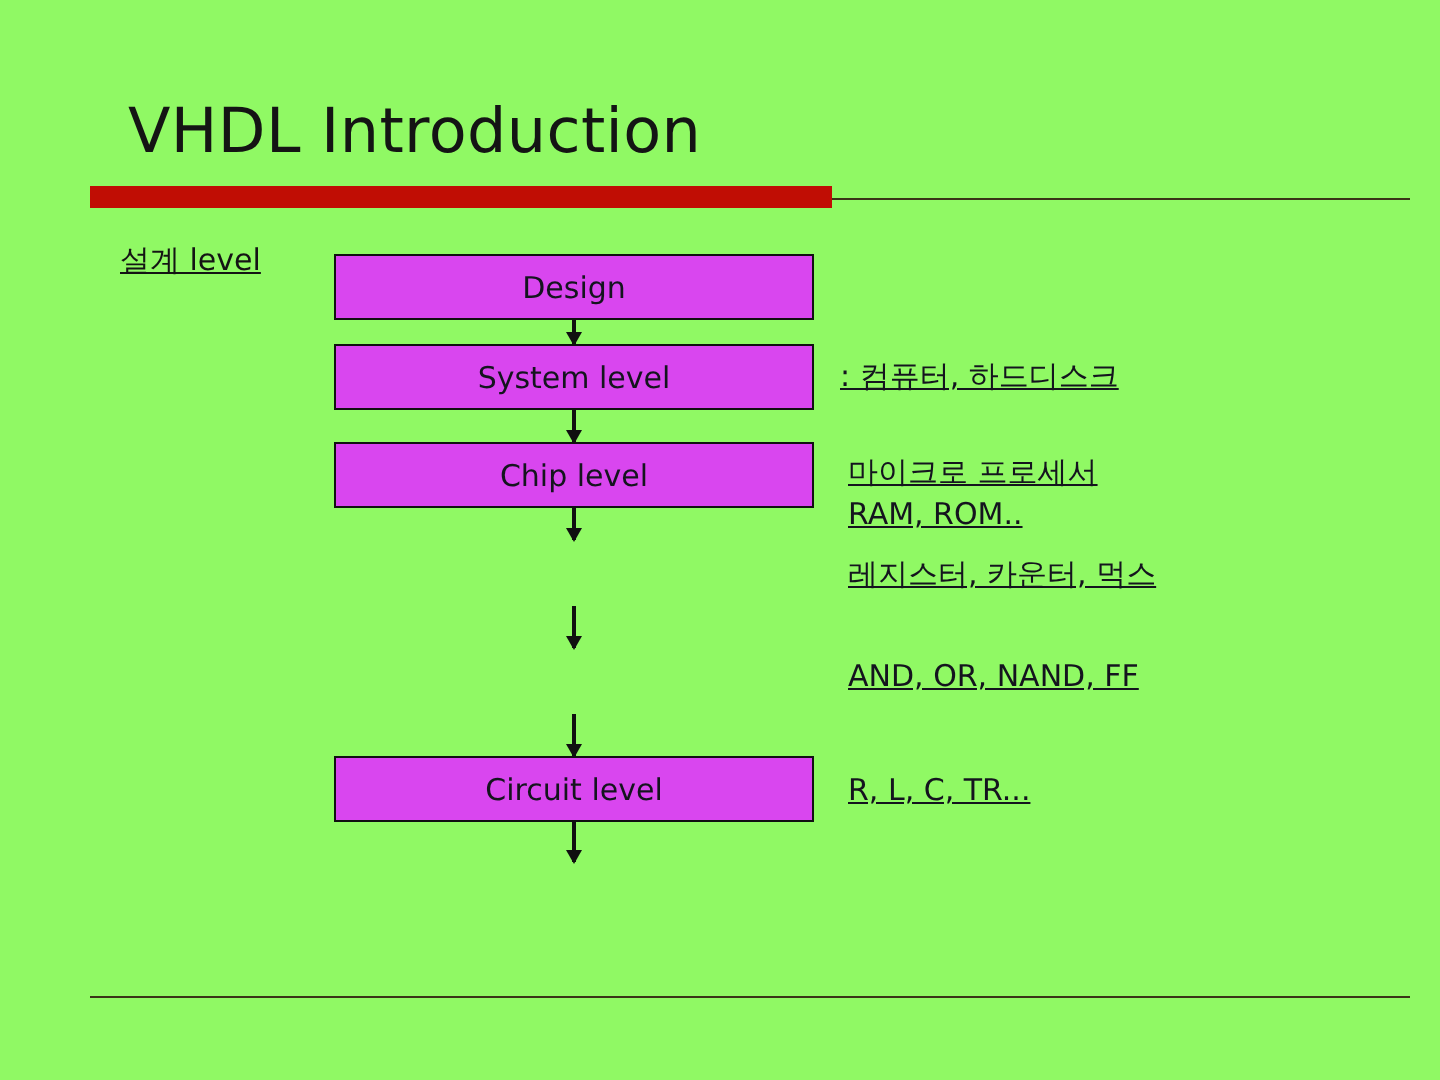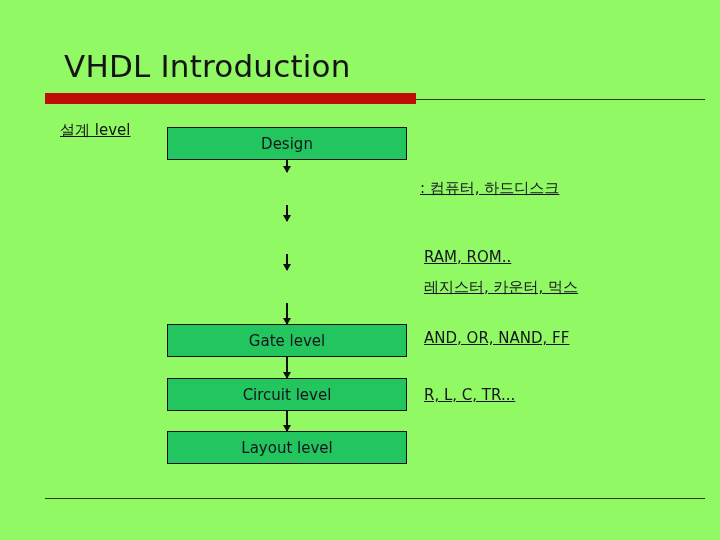--- a/index.html
+++ b/index.html
@@ -67,21 +67,21 @@
     white-space: nowrap;
     text-decoration: underline;
   }
 
   
   .flow-box {
     position: absolute;
     left: 167px;
     width: 240px;
     height: 33px;
-    background: #22c55e;
+    background: #d946ef;
     border: 1px solid #101010;
     box-sizing: border-box;
     display: flex;
     align-items: center;
     justify-content: center;
     font-size: 15px;
     color: #14141e;
     white-space: nowrap;
   }
 
@@ -123,44 +123,45 @@
 
   <div id="title-rule-thin"></div>
   <div id="title-rule-red"></div>
 
   <div id="left-caption">설계 level</div>
 
   <div class="flow-box" style="top:127px">
     <span>Design</span>
   </div>
 
+  <div class="flow-box" style="top:172px">
+    <span>System level</span>
+  </div>
+
+  <div class="flow-box" style="top:221px">
+    <span>Chip level</span>
+  </div>
 
 
-
-  <div class="flow-box" style="top:324px">
-    <span>Gate level</span>
-  </div>
 
   <div class="flow-box" style="top:378px">
     <span>Circuit level</span>
   </div>
 
-  <div class="flow-box" style="top:431px">
-    <span>Layout level</span>
-  </div>
 
   <div class="flow-arrow" style="top:160px;  height:12px"></div>
   <div class="flow-arrow" style="top:205px;  height:16px"></div>
   <div class="flow-arrow" style="top:254px;  height:16px"></div>
   <div class="flow-arrow" style="top:303px;  height:21px"></div>
   <div class="flow-arrow" style="top:357px;  height:21px"></div>
   <div class="flow-arrow" style="top:411px;  height:20px"></div>
 
   <div class="annotation" style="left:420px; top:177px">: 컴퓨터, 하드디스크</div>
 
+  <div class="annotation" style="left:424px; top:225px">마이크로 프로세서</div>
 
   <div class="annotation" style="left:424px; top:246px">RAM, ROM..</div>
 
   <div class="annotation" style="left:424px; top:276px">레지스터, 카운터, 먹스</div>
 
   <div class="annotation" style="left:424px; top:327px">AND, OR, NAND, FF</div>
 
   <div class="annotation" style="left:424px; top:384px">R, L, C, TR...</div>
 
 

